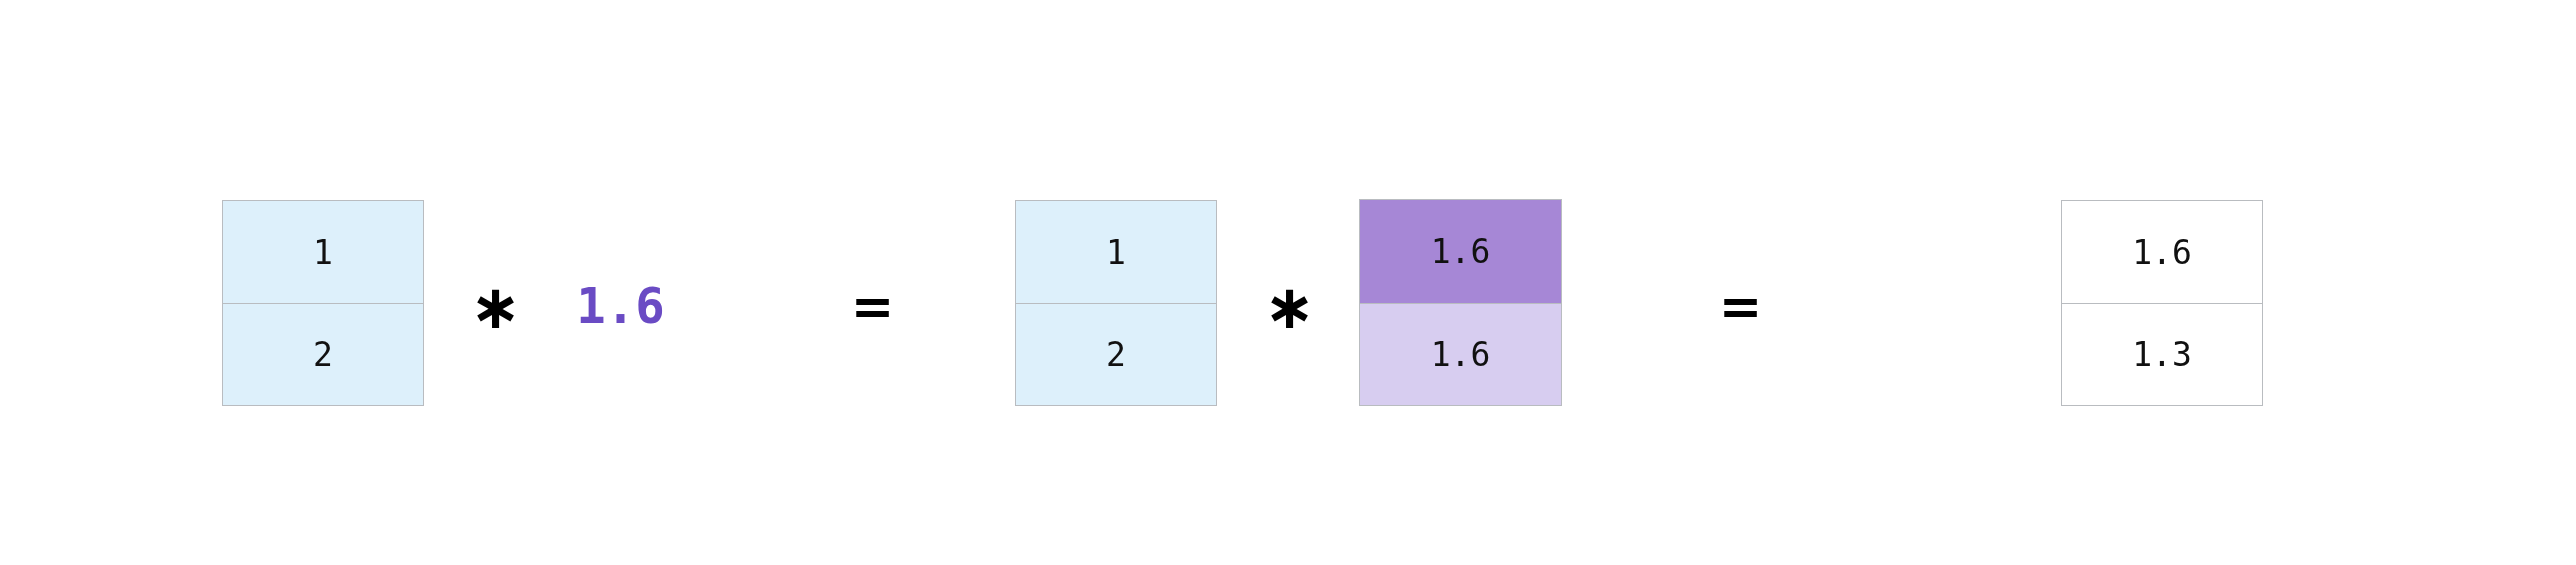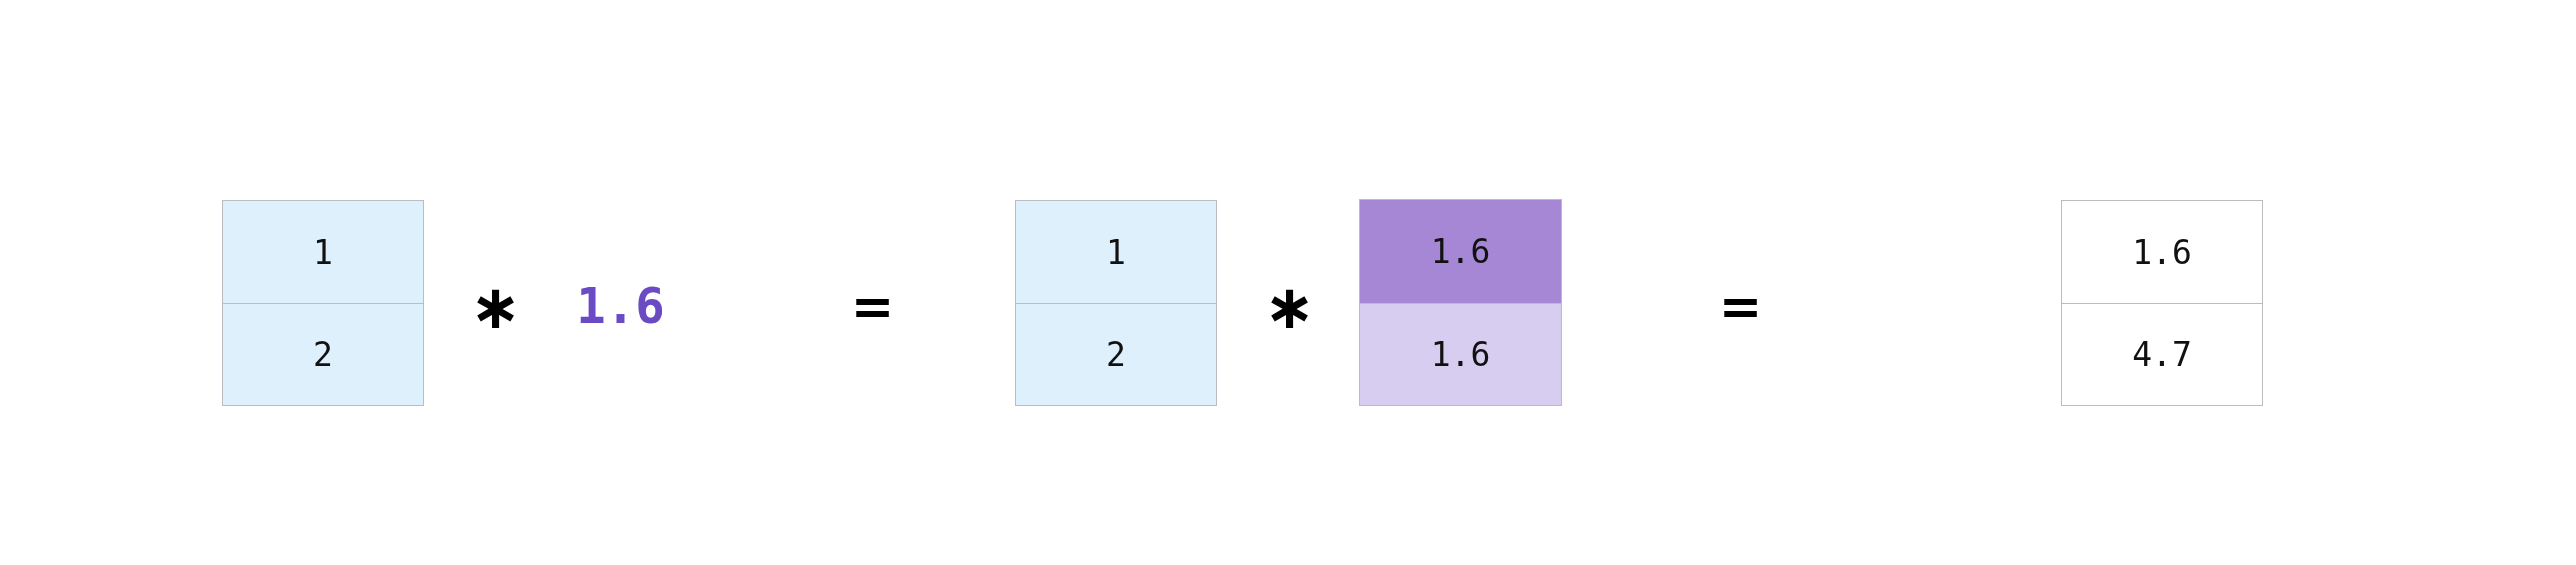--- a/index.html
+++ b/index.html
@@ -103,17 +103,17 @@
 
   <div class="matrix" style="left:1359px; top:199px; width:203px; height:207px;">
     <div class="cell" style="background:#a687d6;">1.6</div>
     <div class="cell" style="background:#d7cdf0;">1.6</div>
   </div>
 
   <div class="op op-equals" style="left:1712px; top:277px; width:57px; height:58px;">=</div>
 
   <div class="matrix" style="left:2061px; top:200px; width:202px; height:206px; background:#ffffff;">
     <div class="cell">1.6</div>
-    <div class="cell">4.7</div>
+    <div class="cell">1.3</div>
   </div>
 
 </div>
 
 
 </body></html>

